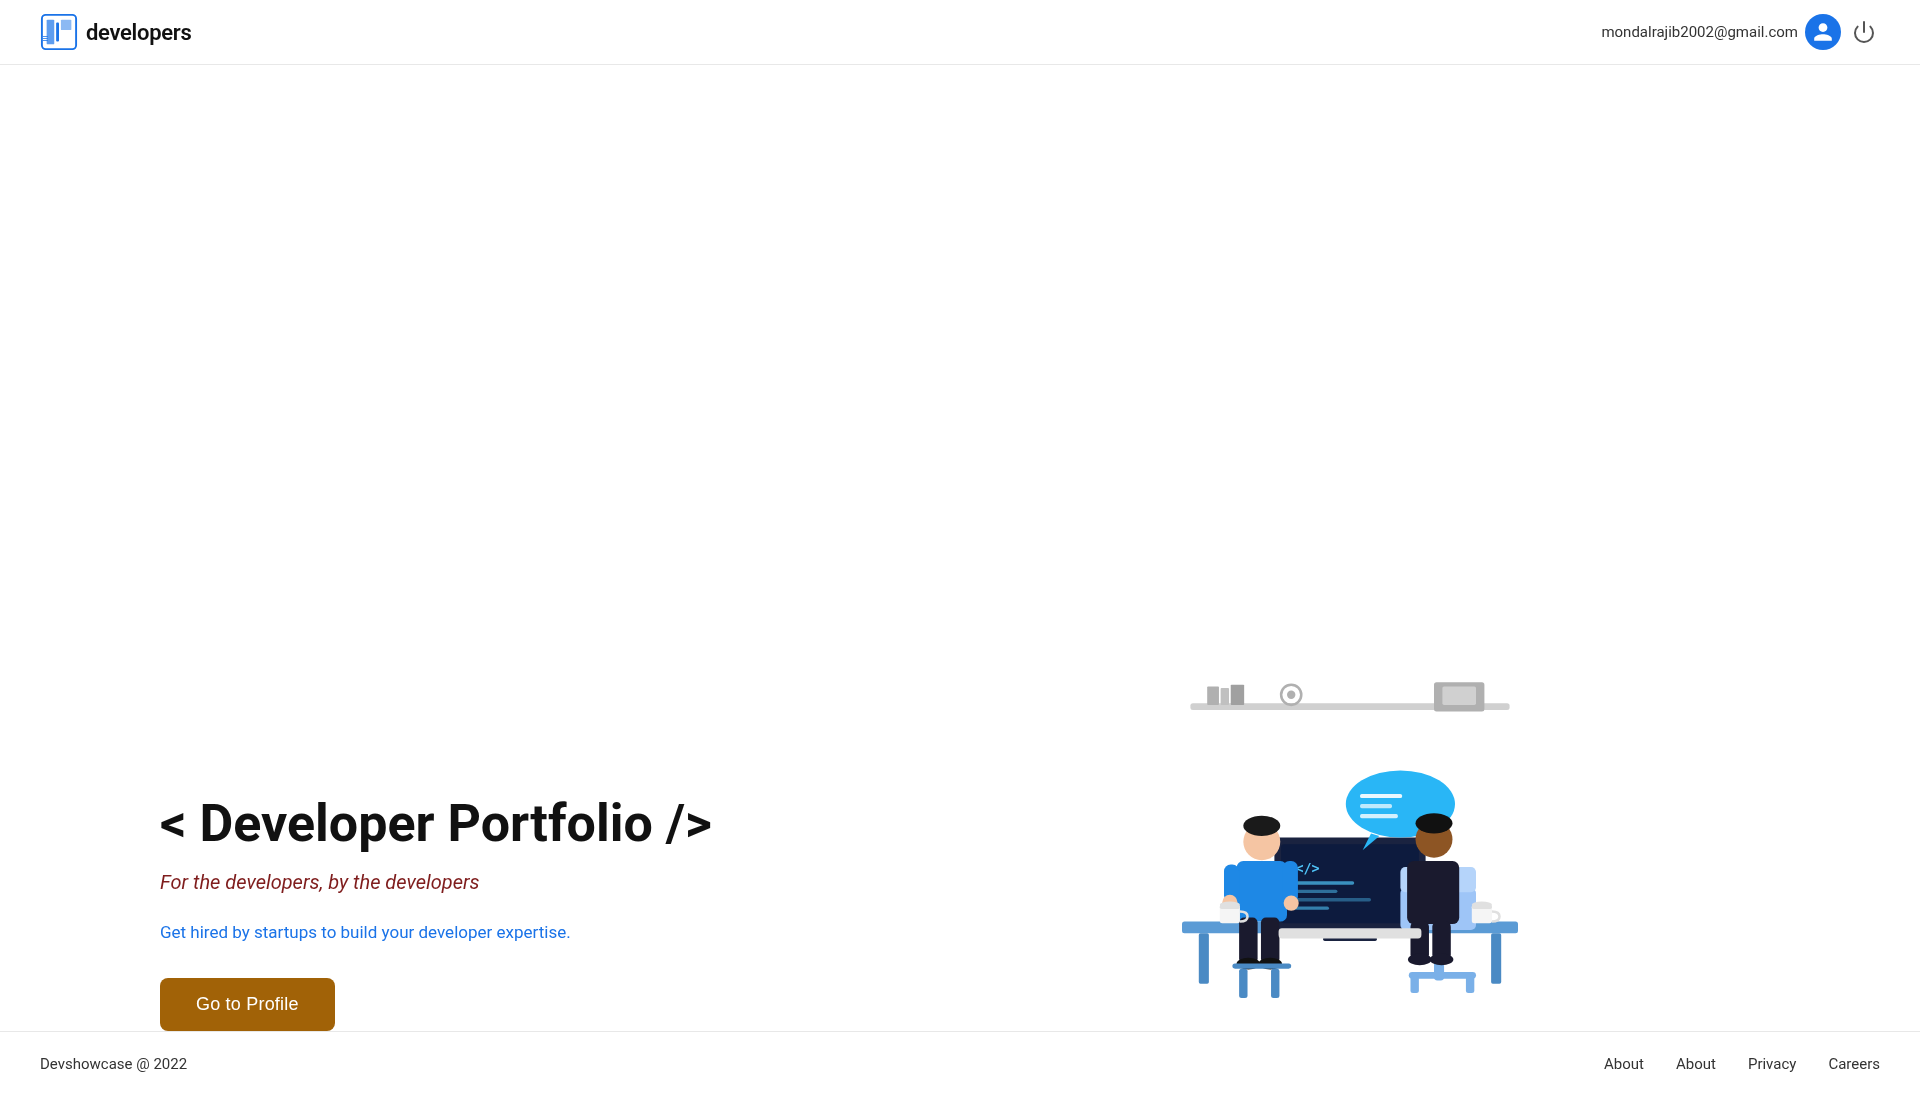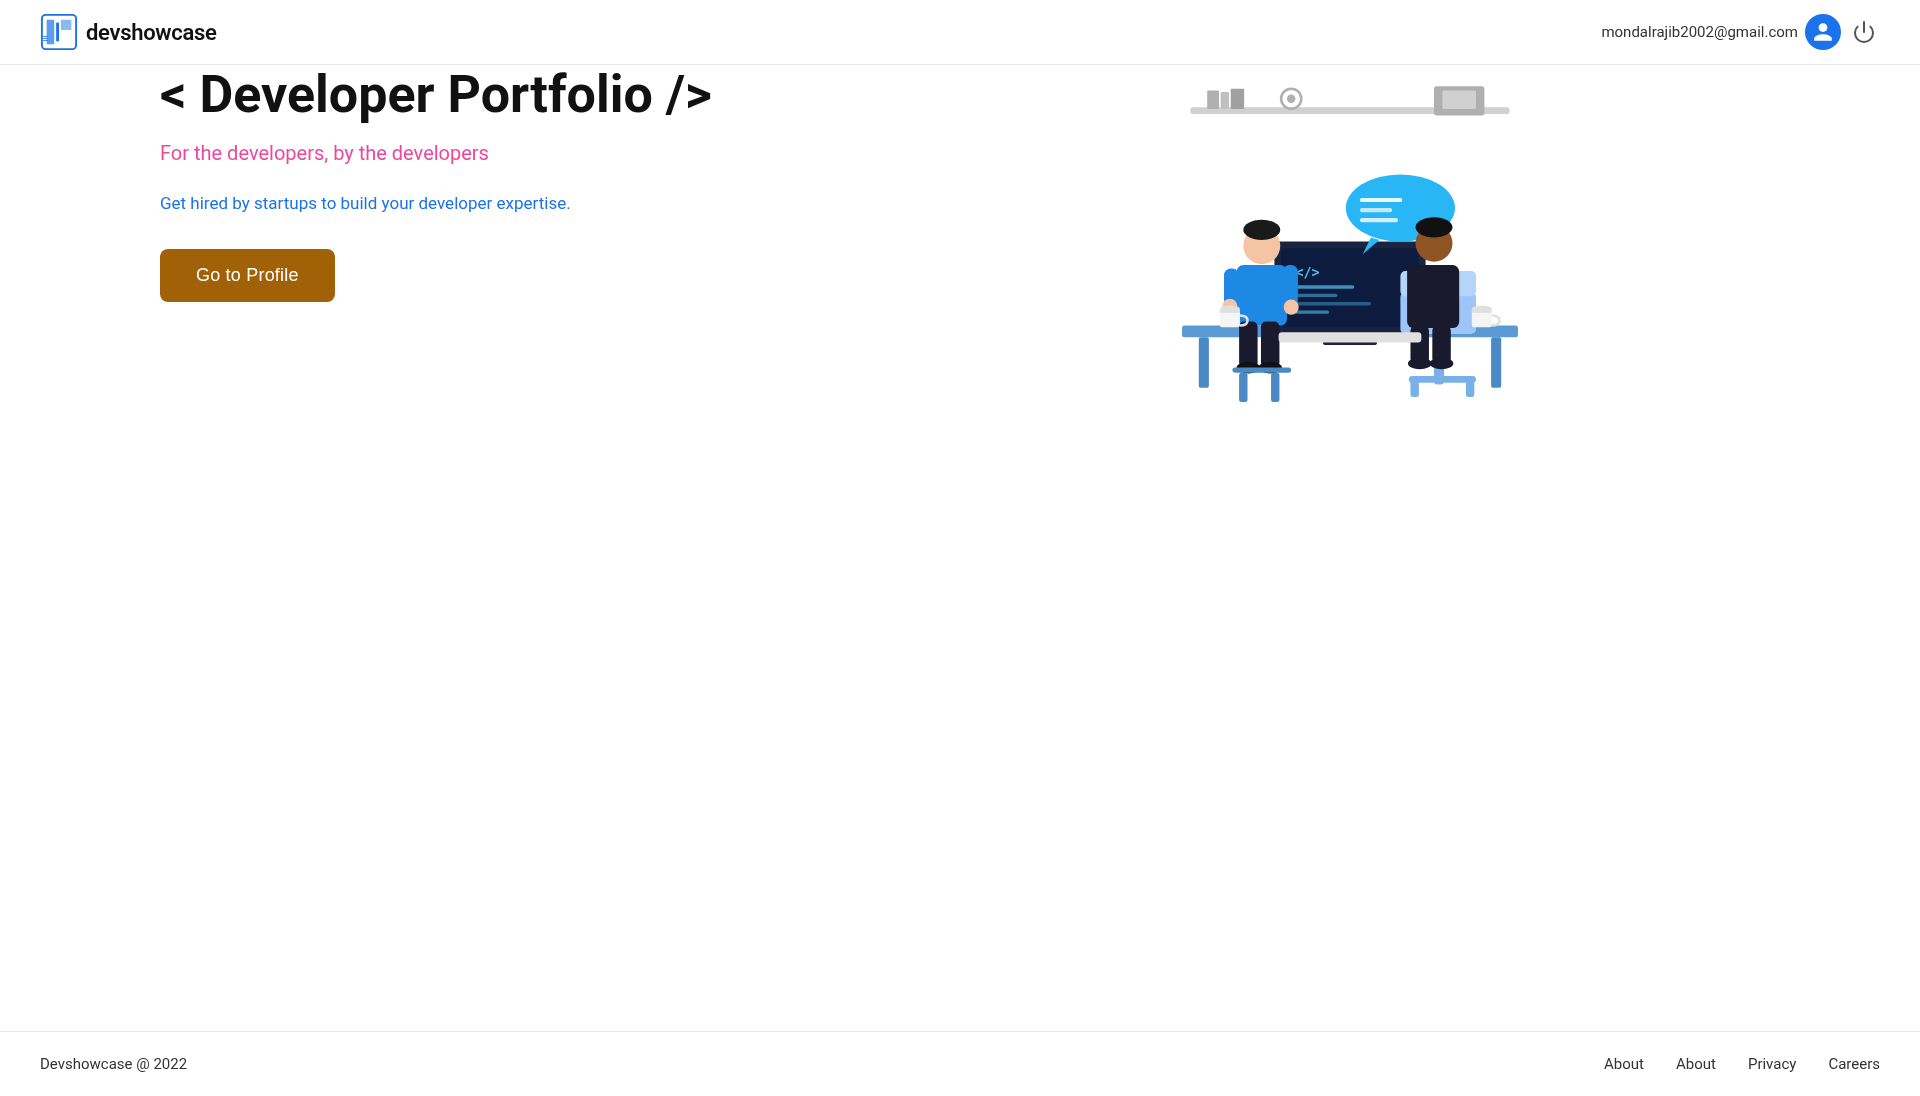--- a/index.html
+++ b/index.html
@@ -77,41 +77,42 @@
       justify-content: center;
       cursor: pointer;
       color: #555;
       font-size: 20px;
     }
 
     
     .main {
       flex: 1;
       display: flex;
-      align-items: flex-start;
+      align-items: flex-end;
       padding: 0 160px 0 160px;
       gap: 80px;
     }
 
     .hero-left {
       flex: 1;
       max-width: 700px;
     }
 
     .hero-title {
       font-size: 52px;
       font-weight: 700;
       color: #111;
       line-height: 1.15;
       margin-bottom: 16px;
     }
 
     .hero-subtitle {
       font-size: 20px;
-      color: #ec4899;
+      color: #7f1d1d;
+      font-style: italic;
       margin-bottom: 28px;
     }
 
     .hero-description {
       font-size: 17px;
       color: #333;
       line-height: 1.6;
       margin-bottom: 24px;
       max-width: 540px;
     }
@@ -190,21 +191,21 @@
 
 <header class="header">
   <div class="logo-area">
     <svg class="logo-icon" viewBox="0 0 40 40" fill="none" xmlns="http://www.w3.org/2000/svg">
       <rect x="2" y="2" width="36" height="36" rx="4" fill="white" stroke="#1a73e8" stroke-width="2"></rect>
       <rect x="7" y="7" width="8" height="26" rx="1" fill="#1a73e8" opacity="0.7"></rect>
       <rect x="17" y="10" width="3" height="20" rx="1" fill="#1a73e8"></rect>
       <rect x="22" y="7" width="11" height="11" rx="1" fill="#1a73e8" opacity="0.5"></rect>
       <text x="2" y="30" font-family="Arial" font-size="11" fill="#1a73e8" font-weight="bold">≡</text>
     </svg>
-    <span class="logo-text">devshowcase</span>
+    <span class="logo-text">developers</span>
   </div>
 
   <div class="header-right">
     <span class="user-email">mondalrajib2002@gmail.com</span>
     <div class="user-avatar">
       <svg width="22" height="22" viewBox="0 0 24 24" fill="white">
         <path d="M12 12c2.7 0 4.8-2.1 4.8-4.8S14.7 2.4 12 2.4 7.2 4.5 7.2 7.2 9.3 12 12 12zm0 2.4c-3.2 0-9.6 1.6-9.6 4.8v2.4h19.2v-2.4c0-3.2-6.4-4.8-9.6-4.8z"></path>
       </svg>
     </div>
     <div class="power-btn">

